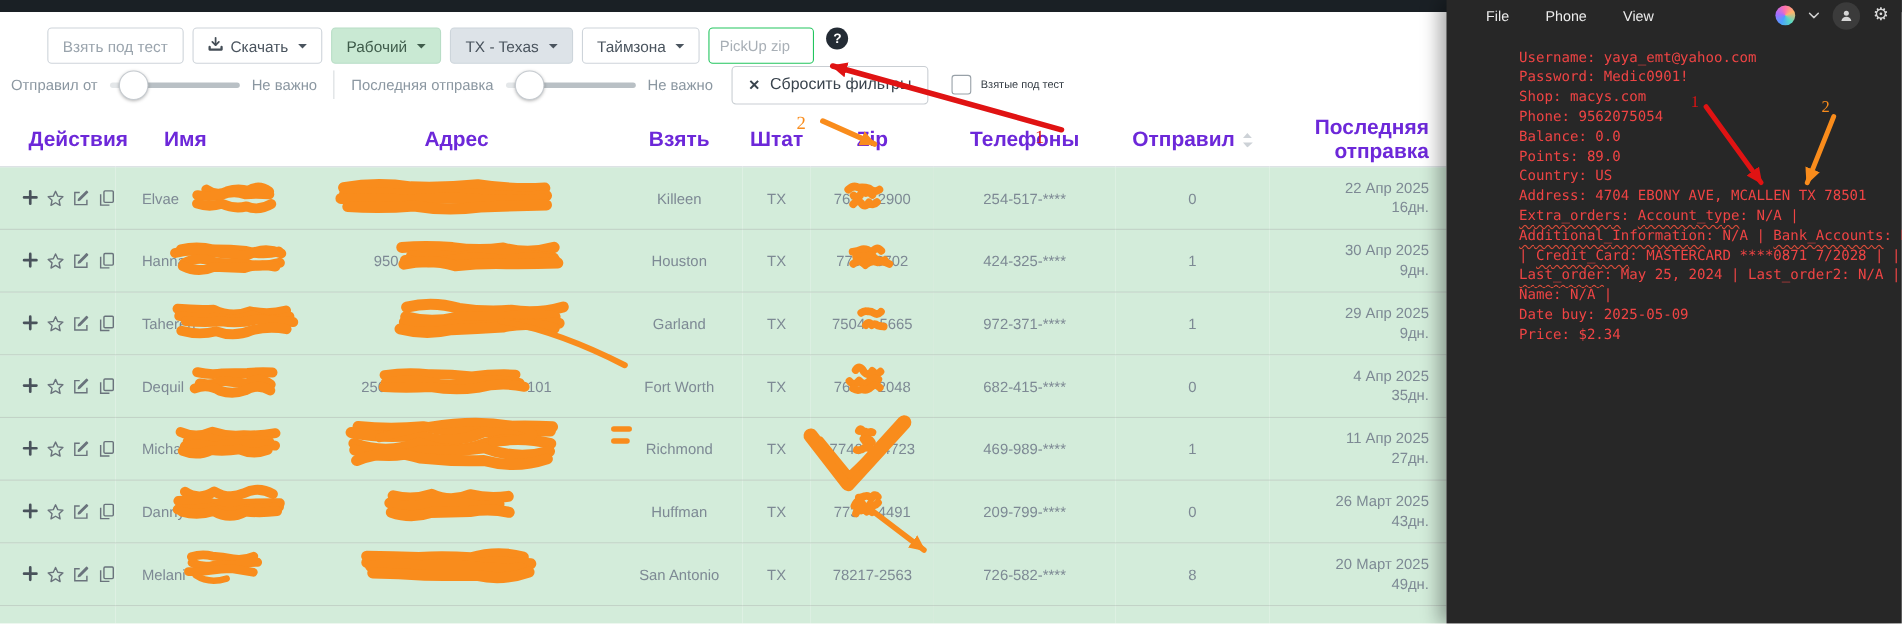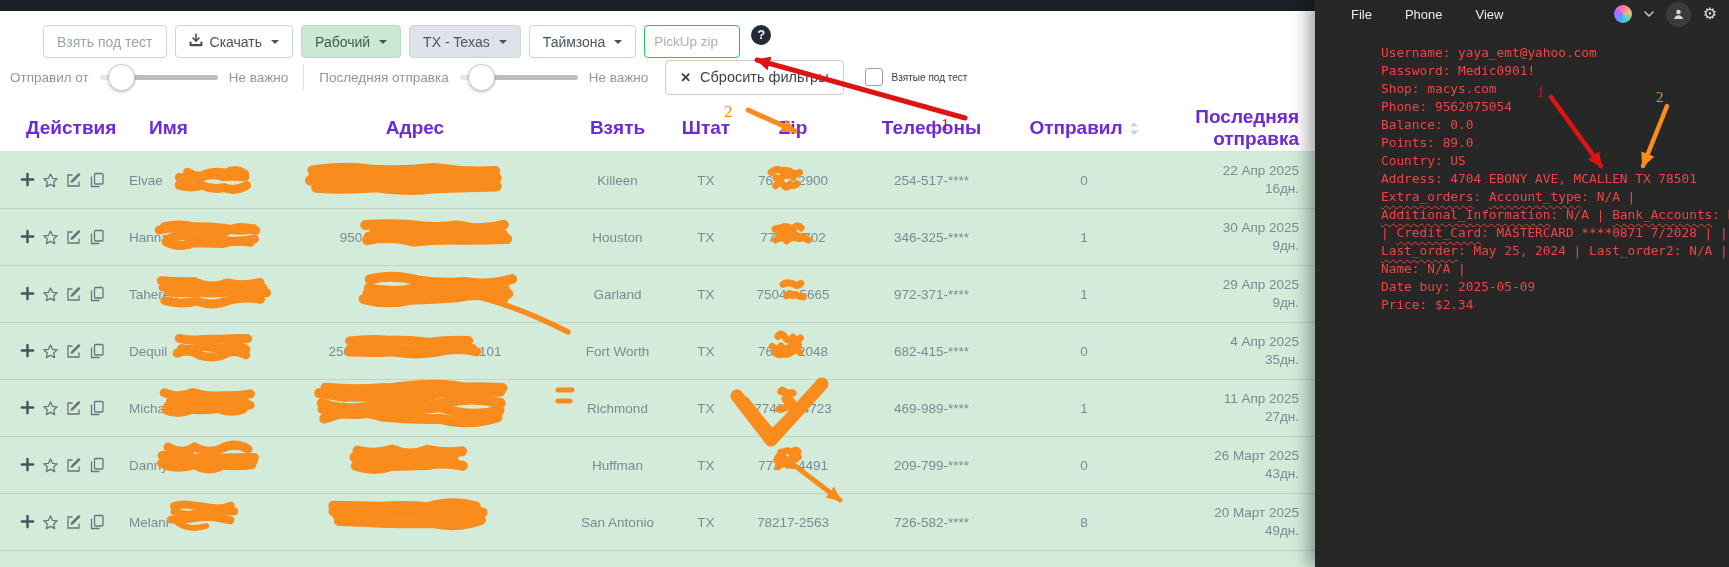--- a/index.html
+++ b/index.html
@@ -235,21 +235,21 @@
                     <path d="M10.5 14.5H2.5V4.5"></path>
                   </svg>
                 </span>
               </div>
             </td>
             <td class="c-name">Hanna</td>
             <td class="c-addr">950<span class="gap"></span></td>
             <td>Houston</td>
             <td>TX</td>
             <td>770<span class="zgap"></span>3702</td>
-            <td>346-325-****</td>
+            <td>424-325-****</td>
             <td>1</td>
             <td class="c-last">
               <div>30 Апр 2025</div>
               <div>9дн.</div>
             </td>
           </tr>
           <tr>
             <td class="c-act">
               <div class="acts">
                 <span class="ai">

